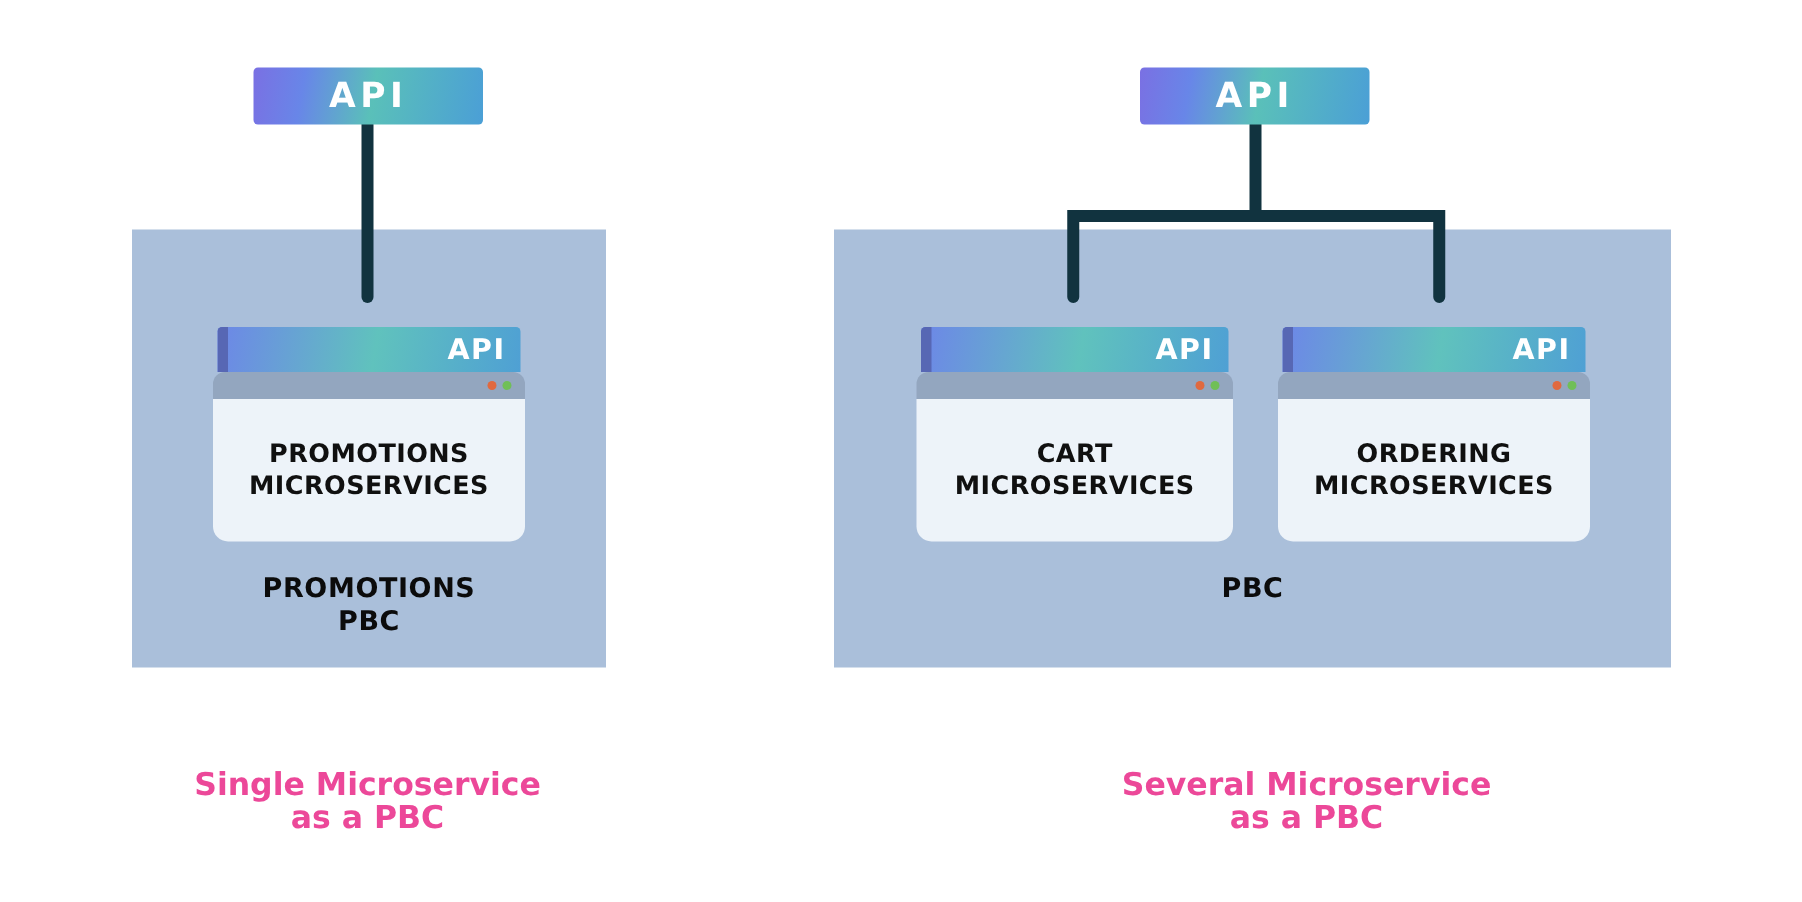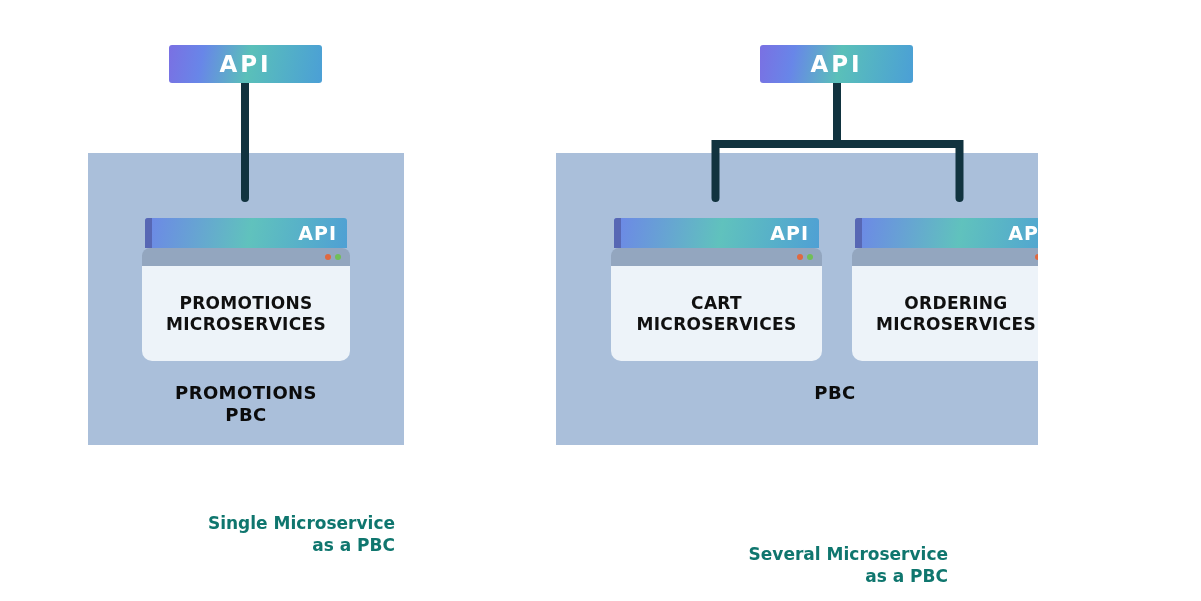--- a/index.html
+++ b/index.html
@@ -1,16 +1,16 @@
 <!DOCTYPE html>
 <html style="--pbc-bg: #aabfda; --card-body: #edf3f9; --chrome-bar: #93a6bf; --dot-orange: #e0693f; --dot-green: #70bf57; --connector: #11333f; --api-gradient-start: #7a70e3; --api-gradient-mid: #5ac0b9; --api-gradient-end: #4b9fd6; --api-spine: #5767b4; --text: #0b0b0b;"><head>
 <meta charset="utf-8">
 <style>
   html,body{margin:0;padding:0;background:#fff;}
-  #canvas{position:relative;width:1038px;height:601px;background:#ffffff;
+  #canvas{position:relative;width:1201px;height:601px;background:#ffffff;
           font-family:"DejaVu Sans","Liberation Sans",sans-serif;overflow:hidden;}
 
   
   .api-box{position:absolute;height:38px;width:153px;border-radius:3px;z-index:3;
            display:flex;align-items:center;justify-content:center;
            color:#fff;font-weight:bold;font-size:23px;letter-spacing:3px;
            background:linear-gradient(100deg,var(--api-gradient-start,#7a70e3) 0%,#6886e8 22%,
                       var(--api-gradient-mid,#5ac0b9) 52%,var(--api-gradient-end,#4b9fd6) 100%);}
   #api-left{left:169px;top:45px;}
   #api-right{left:760px;top:45px;}
@@ -46,24 +46,24 @@
 
   .card-body{height:95px;border-radius:0 0 10px 10px;background:var(--card-body,#edf3f9);
              display:flex;flex-direction:column;align-items:center;justify-content:center;
              color:#101010;font-weight:bold;font-size:17px;line-height:21px;
              letter-spacing:0.3px;text-align:center;}
 
   .pbc-label{position:absolute;left:0;right:0;top:229px;text-align:center;
              font-weight:bold;font-size:18px;line-height:22px;letter-spacing:0.4px;
              color:var(--text,#0b0b0b);}
 
-  .caption{position:absolute;top:512px;width:300px;text-align:right;
-           font-weight:bold;font-size:17px;line-height:22px;color:#0f766e;z-index:1;}
+  .caption{position:absolute;top:512px;width:300px;text-align:center;
+           font-weight:bold;font-size:21px;line-height:22px;color:#ec4899;z-index:1;}
   #caption-left{left:95px;}
-  #caption-right{left:648px;margin-top:31px;}
+  #caption-right{left:721px;}
 </style>
 </head>
 <body>
 
 <div id="canvas">
 
   <div id="api-left" class="api-box">
     <span>API</span>
   </div>
 

